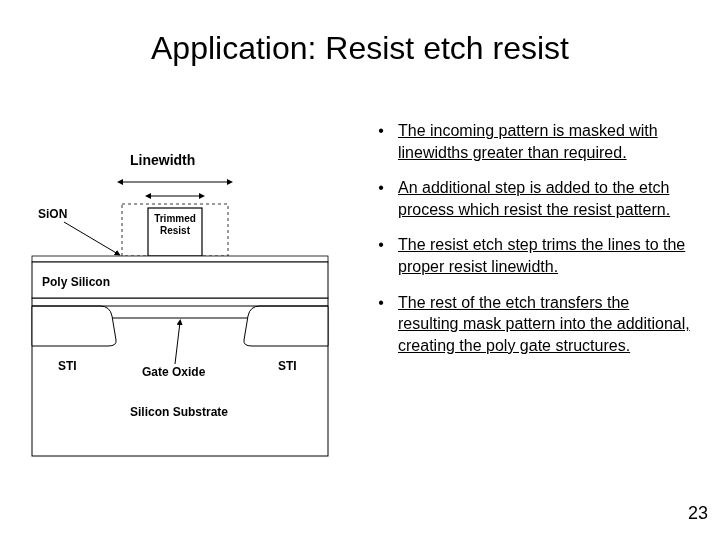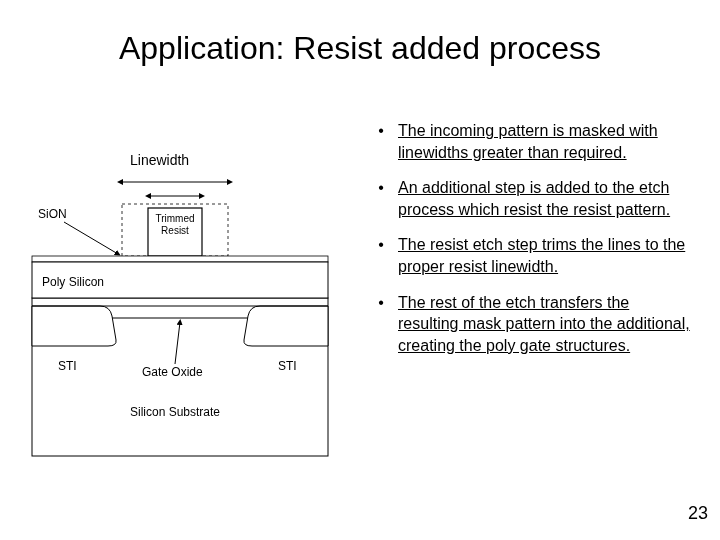--- a/index.html
+++ b/index.html
@@ -63,39 +63,40 @@
     bottom: 16px;
     right: 12px;
     font-size: 18px;
   }
   
   .diagram {
     position: relative;
     width: 300px;
     height: 330px;
     margin-top: 10px;
+    font-weight: bold;
   }
   .linewidth-label {
     position: absolute;
     top: 22px;
     left: 100px;
     font-size: 14px;
   }
   .svgwrap {
     position: absolute;
     top: 48px;
     left: 0;
     width: 300px;
     height: 280px;
   }
 </style>
 </head>
 <body>
 
-<div class="title">Application:  Resist added process</div>
+<div class="title">Application:  Resist etch resist</div>
 
 <div class="content">
   <div class="left">
     <div class="diagram">
       <div class="linewidth-label">Linewidth</div>
       <div class="svgwrap">
         <svg viewBox="0 0 300 280" width="300" height="280">
 
           <rect x="2" y="120" width="296" height="158" fill="none" stroke="#000" stroke-width="1"></rect>
 

